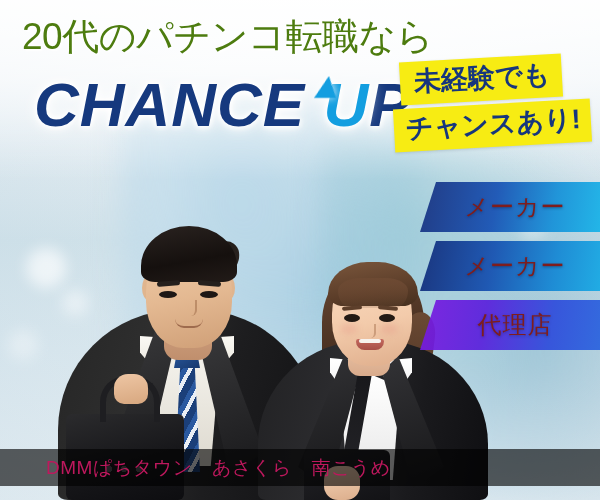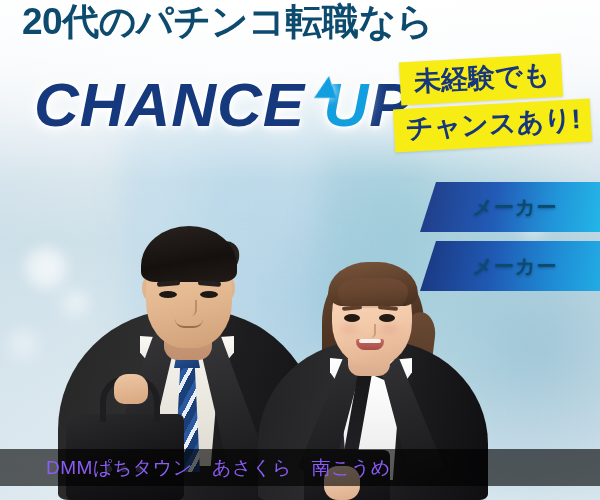--- a/index.html
+++ b/index.html
@@ -288,25 +288,25 @@
     border-radius: 14px;
   }
   .woman .bag {
     position: absolute; left: 46px; bottom: -10px; width: 86px; height: 60px;
     background: linear-gradient(160deg, #242428, #101013);
     border-radius: 6px;
   }
 
   
   .headline-1 {
-    position: absolute; left: 22px; top: 3px;
+    position: absolute; left: 22px; top: 18px;
     font-size: 37px;
-    font-weight: bold;
+    font-weight: normal;
     letter-spacing: -0.5px;
-    color: #0c4a6e;
+    color: #4d7c0f;
     text-shadow:
       0 0 5px #ffffff, 0 0 5px #ffffff, 0 0 9px #ffffff,
       0 0 14px rgba(255,255,255,0.95), 2px 2px 2px rgba(255,255,255,0.9);
     white-space: nowrap;
     line-height: 1;
   }
 
   .headline-2 {
     position: absolute; left: 34px; top: 74px;
     font-size: 62px;
@@ -371,23 +371,23 @@
     margin-bottom: 9px;
     display: flex;
     align-items: center;
     justify-content: center;
     clip-path: polygon(16px 0, 100% 0, 100% 100%, 0 100%);
     overflow: hidden;
   }
   .cat-btn .cat-label {
     position: relative;
     z-index: 2;
-    font-size: 20px;
-    font-weight: bold;
-    color: #0c4a6e;
+    font-size: 24px;
+    font-weight: normal;
+    color: #7f1d1d;
     letter-spacing: 1px;
     text-shadow: 0 1px 3px rgba(10,30,70,0.45);
     padding-left: 10px;
   }
   .cat-btn::before {
     content: "";
     position: absolute; inset: 0;
     z-index: 1;
   }
   .cat-btn.v1::before { background: linear-gradient(100deg, #17307e 0%, #1752b4 42%, #1590d8 74%, #17b3e8 100%); opacity: 0.93; }
@@ -400,21 +400,21 @@
   .caption-band {
     position: absolute;
     left: 0; top: 449px;
     width: 600px; height: 37px;
     background: rgba(0,0,0,0.62);
   }
   .caption-text {
     position: absolute;
     left: 46px; top: 456px;
     font-size: 19px;
-    color: #8b5cf6;
+    color: #be185d;
     letter-spacing: 0.5px;
     white-space: pre;
     line-height: 23px;
   }
 </style>
 </head>
 <body>
 
 <div id="banner">
 
@@ -495,18 +495,21 @@
   <div class="badge badge-1">未経験でも</div>
   <div class="badge badge-2">チャンスあり!</div>
 
   <div class="cat-list">
     <div class="cat-btn v1">
       <span class="cat-label">メーカー</span>
     </div>
     <div class="cat-btn v3">
       <span class="cat-label">メーカー</span>
     </div>
+    <div class="cat-btn v4">
+      <span class="cat-label">代理店</span>
+    </div>
   </div>
 
   <div class="caption-band"></div>
   <div class="caption-text">DMMぱちタウン　あさくら　南こうめ</div>
 
 </div>
 
 </body></html>

